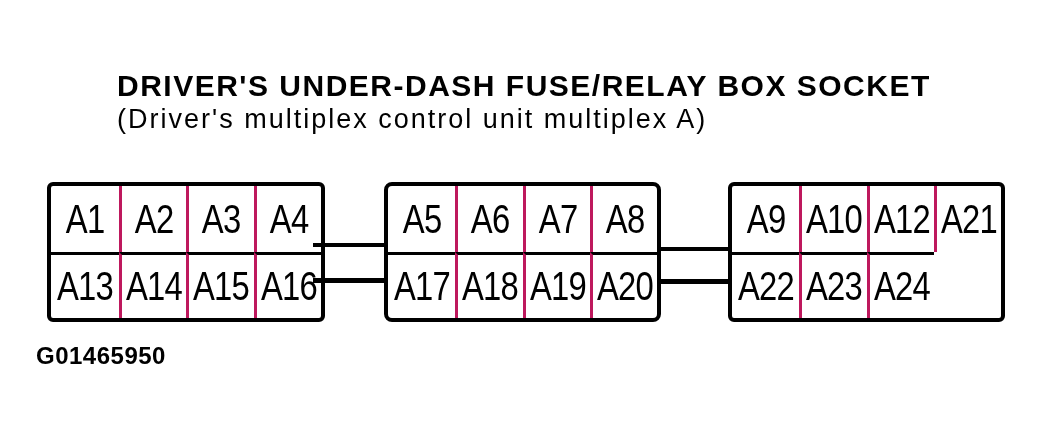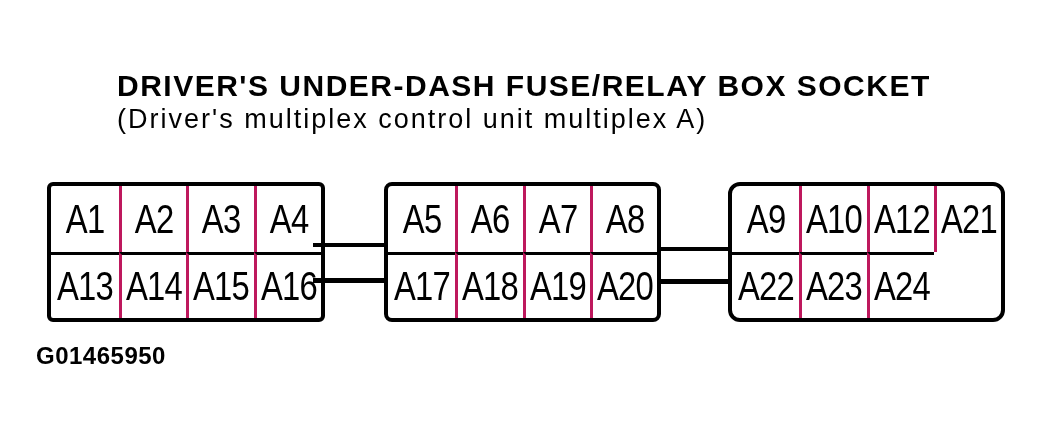--- a/index.html
+++ b/index.html
@@ -45,21 +45,21 @@
     display: grid;
     grid-template-columns: repeat(4, 1fr);
     grid-template-rows: 1fr 1fr;
     border: 4px solid #000000;
     border-radius: 6px;
     box-sizing: border-box;
     background: #ffffff;
   }
   .b1 { left: 37px;  width: 278px; margin-left: 10px; }
   .b2 { left: 384px; width: 277px; border-radius: 8px; }
-  .b3 { left: 728px; width: 277px; border-radius: 12px; }
+  .b3 { left: 728px; width: 277px; }
   .cell {
     display: flex;
     align-items: center;
     justify-content: center;
     border-left: 3px solid #be185d;
     border-top: 3px solid #000000;
     overflow: hidden;
   }
   .cell:nth-child(1), .cell:nth-child(5) { border-left: none; }
   .cell:nth-child(-n+4) { border-top: none; }

